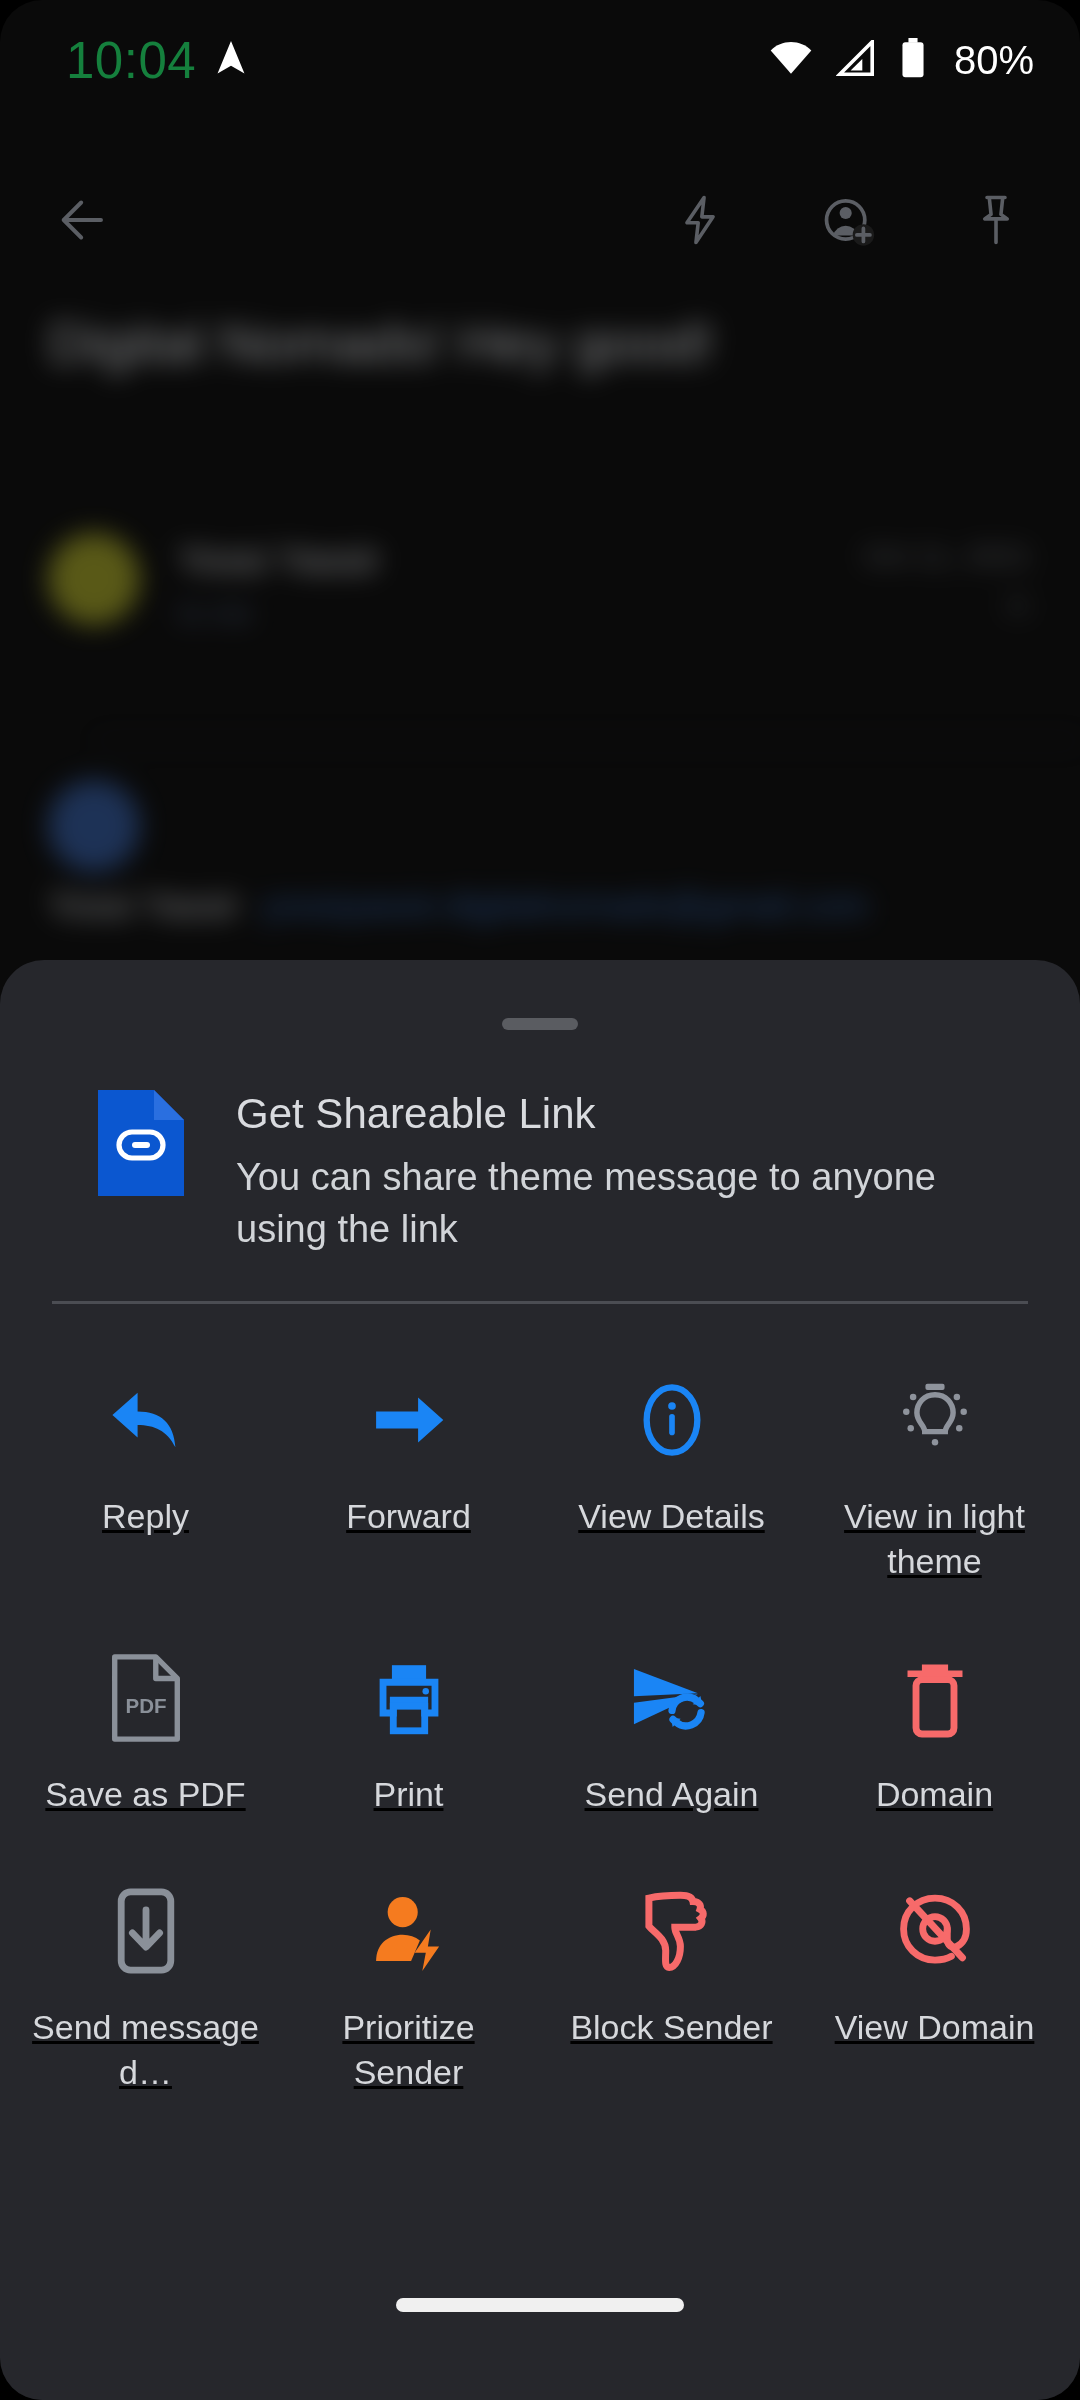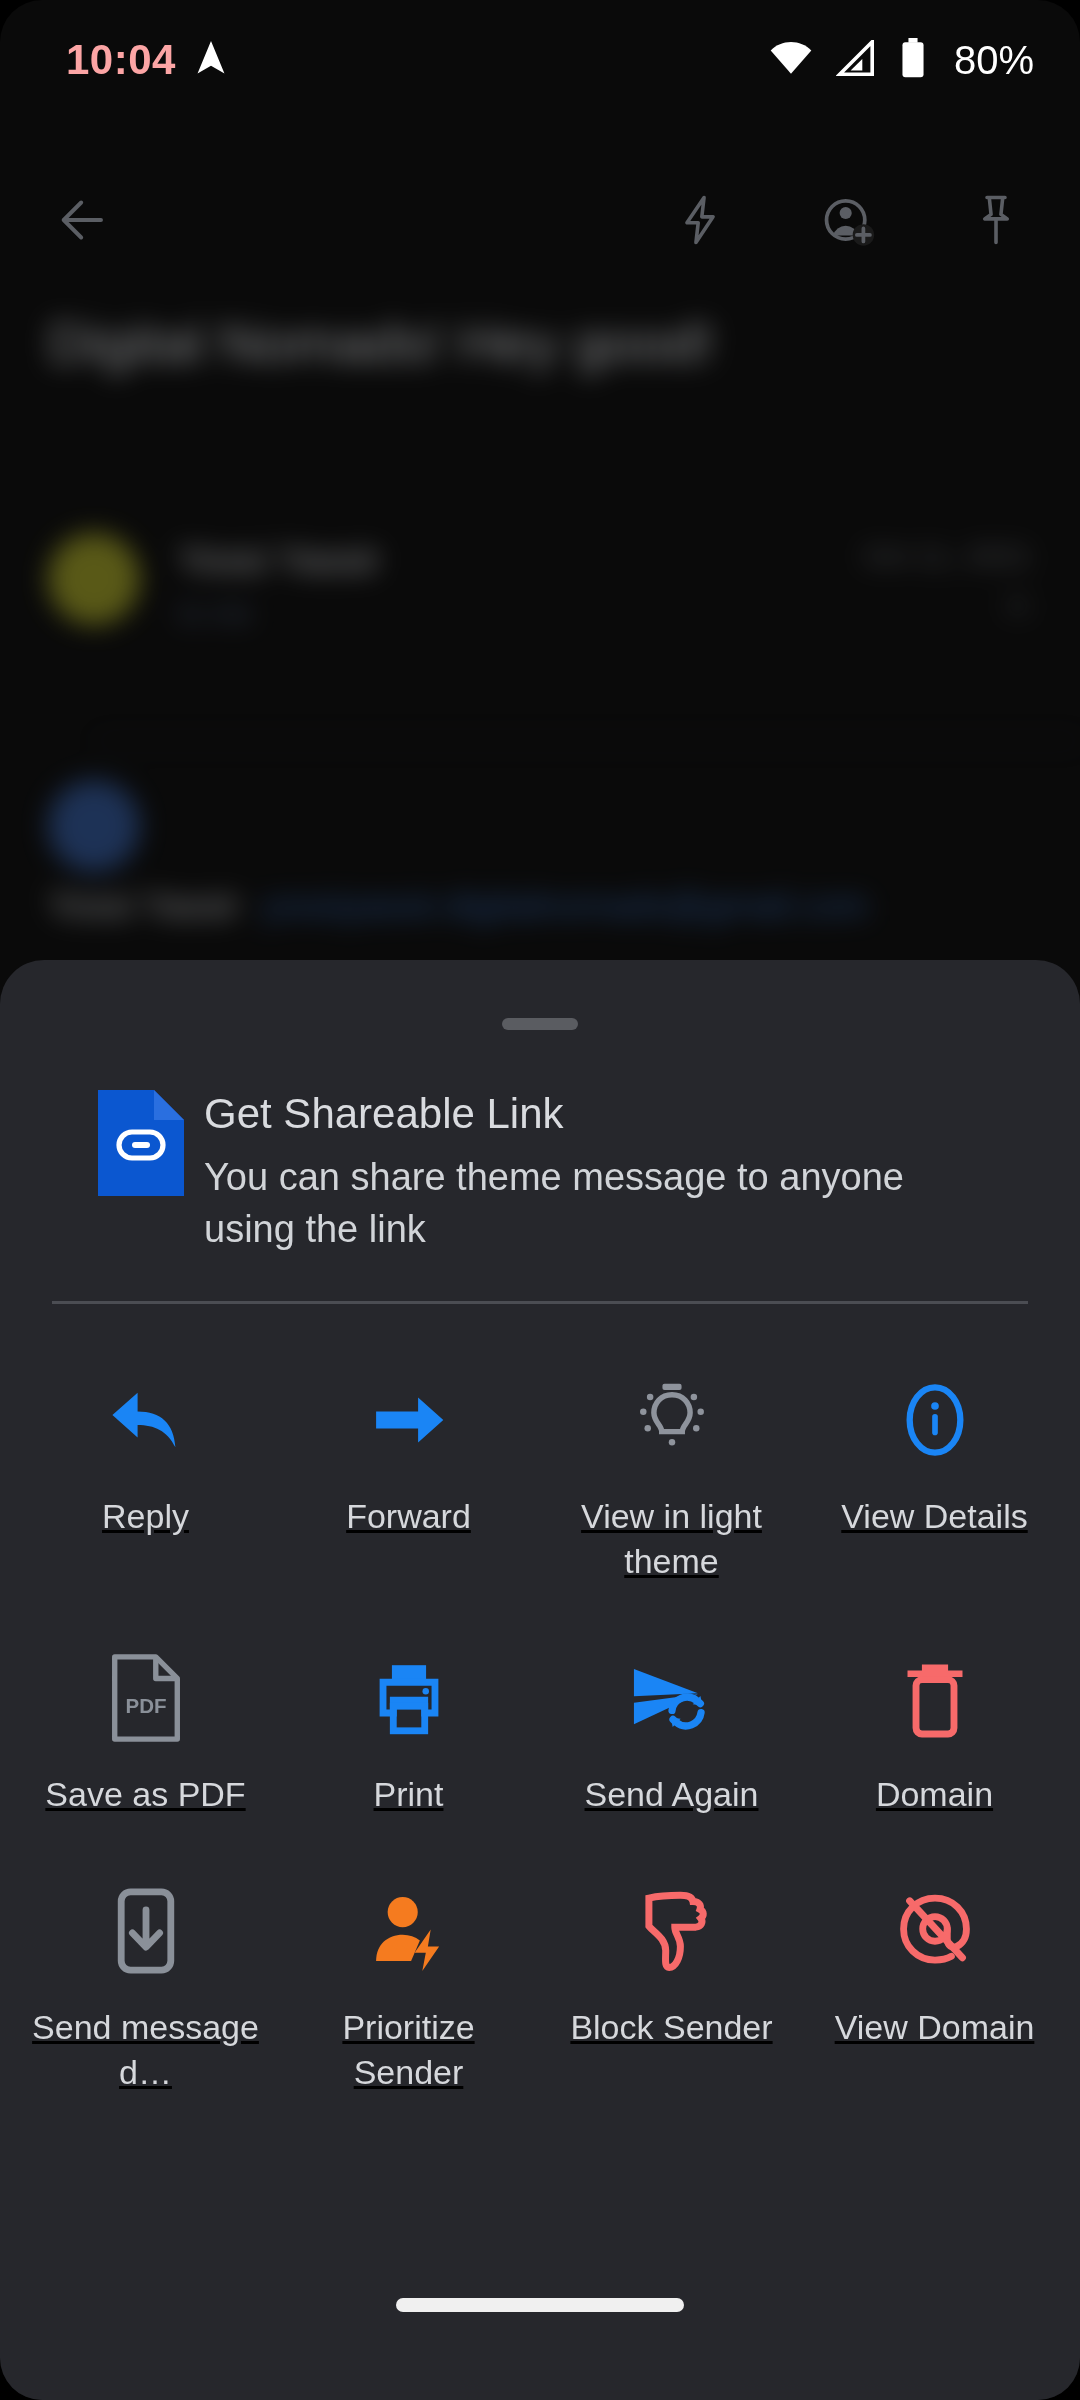--- a/index.html
+++ b/index.html
@@ -18,21 +18,21 @@
   }
 
   
   #status-bar {
     position:absolute; top:0; left:0; right:0; height:120px;
     display:flex; align-items:center; justify-content:space-between;
     padding:0 46px 0 66px;
     color:#fff;
   }
   #status-left { display:flex; align-items:center; gap:18px; }
-  #clock { font-size:42px; letter-spacing:0.5px; color:#fca5a5;font-weight:bold; }
+  #clock { font-size:51px; letter-spacing:0.5px; color:#15803d; }
   .status-right { display:flex; align-items:center; gap:24px; }
   #battery-pct { font-size:40px; color:#ffffff; margin-left:4px; }
 
   
   #toolbar {
     position:absolute; top:160px; left:0; right:0; height:120px;
     display:flex; align-items:center;
     padding:0 48px 0 44px;
   }
   #toolbar-actions { margin-left:auto; display:flex; align-items:center; gap:76px; }
@@ -95,21 +95,21 @@
     background:#5a5c61;
     margin:58px auto 0;
   }
 
   
   #sheet-header {
     display:flex; align-items:flex-start;
     padding:54px 48px 0 98px;
   }
   #link-doc-icon { flex:0 0 auto; margin-top:6px; }
-  #sheet-header-text { margin-left:20px; padding-top:4px; }
+  #sheet-header-text { margin-left:52px; padding-top:4px; }
   #sheet-title { font-size:42px; color:#d9dbdf; line-height:1.25; }
   #sheet-subtitle {
     font-size:38px; color:#d1d4d8; line-height:1.38; margin-top:10px;
     max-width:790px;
   }
 
   #sheet-divider {
     height:3px; background:#4b4d53;
     margin:46px 52px 0 52px;
   }
@@ -264,20 +264,31 @@
         <span class="action-label">Reply</span>
       </div>
 
       <div class="action-cell">
         <span class="action-icon">
           <svg width="84" height="84" viewBox="0 0 24 24">
               <path d="M2.6 9.6 L14.6 9.6 L14.6 5.6 L21.8 12 L14.6 18.4 L14.6 14.4 L2.6 14.4 Z" fill="#1a85f5"></path>
             </svg>
         </span>
         <span class="action-label">Forward</span>
+      </div>
+
+      <div class="action-cell">
+        <span class="action-icon">
+          <svg width="80" height="80" viewBox="0 0 24 24">
+            <ellipse cx="12" cy="12" rx="7.6" ry="9.8" fill="none" stroke="#1a85f5" stroke-width="1.9"></ellipse>
+            <circle cx="12" cy="7.8" r="1.15" fill="#1a85f5"></circle>
+            <rect x="11.15" y="10.2" width="1.7" height="6.4" rx="0.85" fill="#1a85f5"></rect>
+          </svg>
+        </span>
+        <span class="action-label">View Details</span>
       </div>
 
       <div class="action-cell">
         <span class="action-icon">
           <svg width="82" height="82" viewBox="0 0 24 24">
             <rect x="9.2" y="1.4" width="5.6" height="1.8" rx="0.6" fill="#8e939c"></rect>
             <path d="M12 4.6 C8.8 4.6 6.7 7 6.7 9.9 C6.7 12.6 9 13.6 9 15.4 L15 15.4 C15 13.6 17.3 12.6 17.3 9.9 C17.3 7 15.2 4.6 12 4.6 Z" fill="none" stroke="#8e939c" stroke-width="1.6"></path>
             <circle cx="3.6" cy="9.6" r="0.95" fill="#8e939c"></circle>
             <circle cx="20.4" cy="9.6" r="0.95" fill="#8e939c"></circle>
             <circle cx="4.9" cy="14.4" r="0.95" fill="#8e939c"></circle>
@@ -285,31 +296,20 @@
             <circle cx="5.6" cy="5.3" r="0.95" fill="#8e939c"></circle>
             <circle cx="18.4" cy="5.3" r="0.95" fill="#8e939c"></circle>
             <circle cx="12" cy="18.5" r="0.95" fill="#8e939c"></circle>
           </svg>
         </span>
         <span class="action-label">View in light theme</span>
       </div>
 
       <div class="action-cell">
         <span class="action-icon">
-          <svg width="80" height="80" viewBox="0 0 24 24">
-            <ellipse cx="12" cy="12" rx="7.6" ry="9.8" fill="none" stroke="#1a85f5" stroke-width="1.9"></ellipse>
-            <circle cx="12" cy="7.8" r="1.15" fill="#1a85f5"></circle>
-            <rect x="11.15" y="10.2" width="1.7" height="6.4" rx="0.85" fill="#1a85f5"></rect>
-          </svg>
-        </span>
-        <span class="action-label">View Details</span>
-      </div>
-
-      <div class="action-cell">
-        <span class="action-icon">
           <svg width="70" height="88" viewBox="0 0 28 36">
             <path d="M1.2 1.2 L18 1.2 L26.8 10 L26.8 34.8 L1.2 34.8 Z" fill="none" stroke="#8a9099" stroke-width="2.2" stroke-linejoin="round"></path>
             <path d="M18 1.2 L18 10 L26.8 10" fill="none" stroke="#8a9099" stroke-width="2.2" stroke-linejoin="round"></path>
             <text x="14" y="24" font-family="Liberation Sans, sans-serif" font-size="8.4" font-weight="bold" fill="#8a9099" text-anchor="middle">PDF</text>
           </svg>
         </span>
         <span class="action-label">Save as PDF</span>
       </div>
 
       <div class="action-cell">

